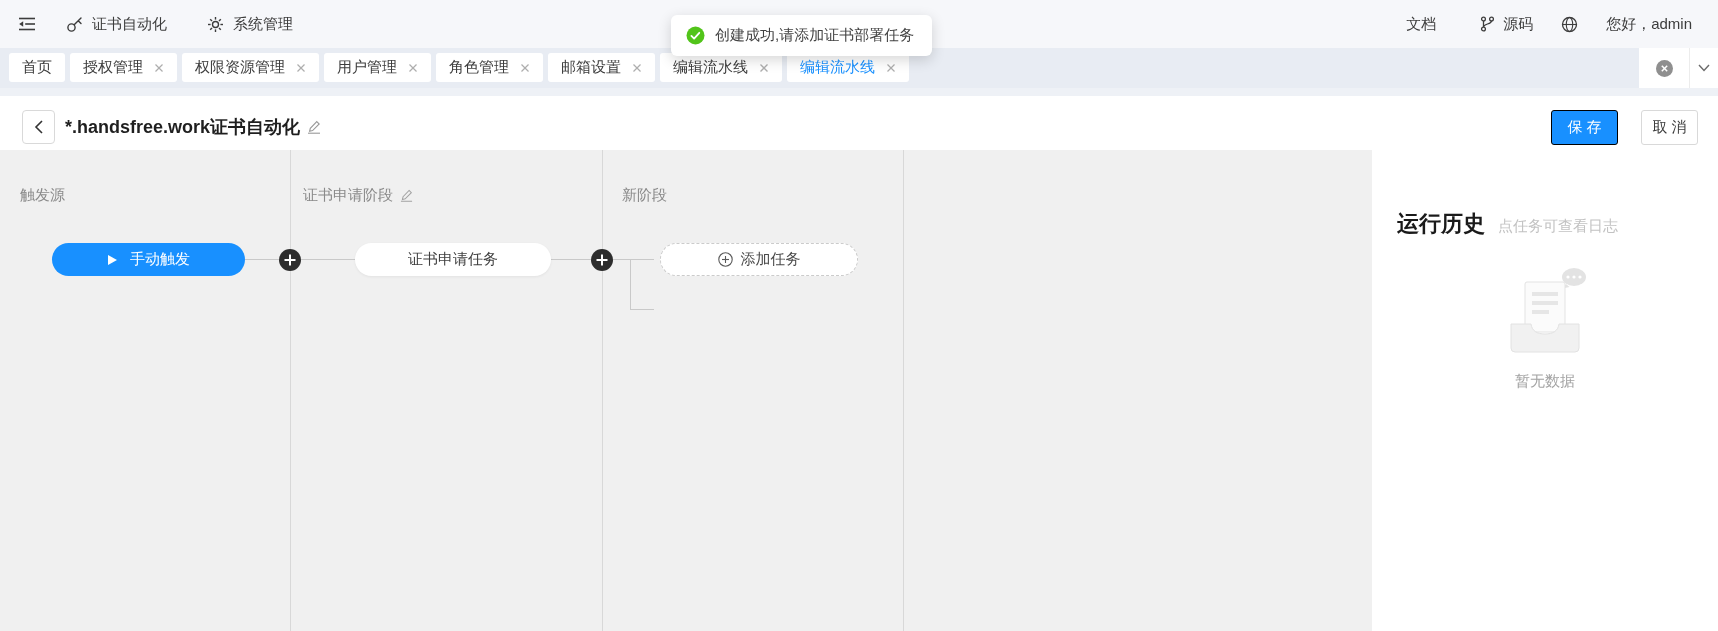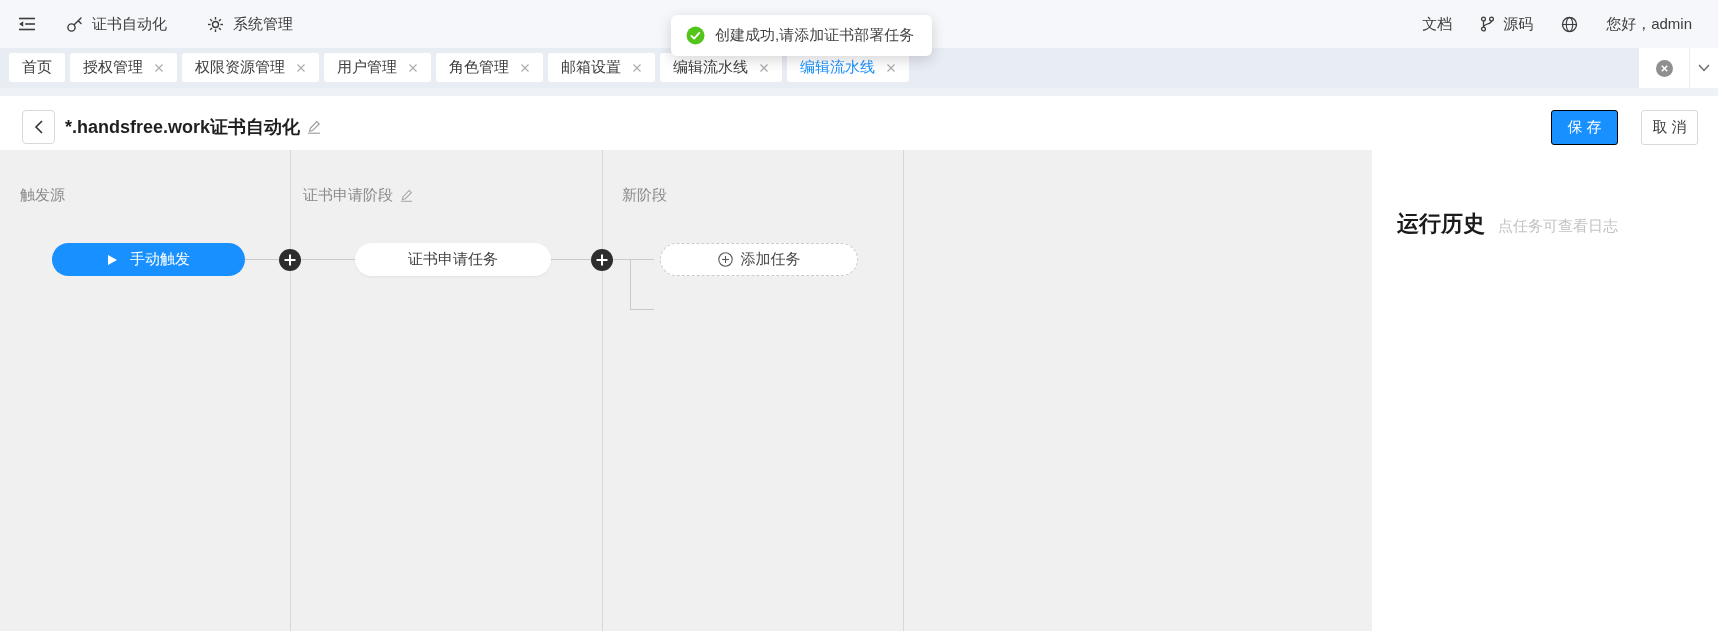--- a/index.html
+++ b/index.html
@@ -10,21 +10,21 @@
   }
   svg { display:block; }
 
   
   .navbar{position:absolute;left:0;top:0;width:1718px;height:48px;background:#f6f7fa;
     display:flex;align-items:center;justify-content:space-between;padding:0 26px 0 18px;font-size:15px;}
   .nav-left{display:flex;align-items:center;}
   .fold-btn{margin-right:30px;cursor:pointer;display:flex;align-items:center;}
   .nav-item{display:flex;align-items:center;gap:9px;margin-right:40px;cursor:pointer;color:#3c3c3c;}
   .nav-right{display:flex;align-items:center;gap:28px;color:#3c3c3c;}
-  .nav-link{display:flex;align-items:center;gap:8px;cursor:pointer;}
+  .nav-link{display:flex;align-items:center;gap:8px;cursor:pointer;margin-left:16px;}
 
   
   .toast{position:absolute;left:671px;top:15px;height:41px;background:#fff;border-radius:6px;
     box-shadow:0 4px 14px rgba(0,0,0,.16);display:flex;align-items:center;gap:10px;
     padding:0 18px 0 15px;font-size:15px;color:#434343;z-index:60;white-space:nowrap;}
 
   
   .tabstrip{position:absolute;left:0;top:48px;width:1718px;height:40px;background:#e8ecf3;display:flex;}
   .tabs{flex:1;display:flex;gap:5px;padding:5px 0 0 9px;overflow:hidden;}
   .tab{height:29px;background:#fff;border-radius:3px;display:flex;align-items:center;gap:11px;
@@ -320,13 +320,28 @@
     <span>添加任务</span>
   </div>
 
 </div>
 
 <div class="history">
   <div class="hist-head">
     <span class="hist-title">运行历史</span>
     <span class="hist-sub">点任务可查看日志</span>
   </div>
+  <div class="empty">
+    <svg width="94" height="96" viewBox="0 0 94 96">
+      <ellipse cx="76" cy="15" rx="12" ry="9" fill="#e3e3e3"></ellipse>
+      <path d="M68 22 l-3.5 4.5 7 -1.5 z" fill="#e3e3e3"></path>
+      <circle cx="70" cy="15" r="1.6" fill="#fff"></circle>
+      <circle cx="76" cy="15" r="1.6" fill="#fff"></circle>
+      <circle cx="82" cy="15" r="1.6" fill="#fff"></circle>
+      <rect x="27" y="20" width="40" height="50" rx="2" fill="#fbfbfb" stroke="#e3e3e3"></rect>
+      <rect x="34" y="30" width="26" height="4" fill="#e6e6e6"></rect>
+      <rect x="34" y="39" width="26" height="4" fill="#e6e6e6"></rect>
+      <rect x="34" y="48" width="17" height="4" fill="#e6e6e6"></rect>
+      <path d="M13 62 h20 c1 7 6 10 14 10 s13 -3 14 -10 h20 v24 a4 4 0 0 1 -4 4 H17 a4 4 0 0 1 -4 -4 z" fill="#f1f1f1" stroke="#e2e2e2"></path>
+    </svg>
+    <div class="empty-text">暂无数据</div>
+  </div>
 </div>
 
 </body></html>

